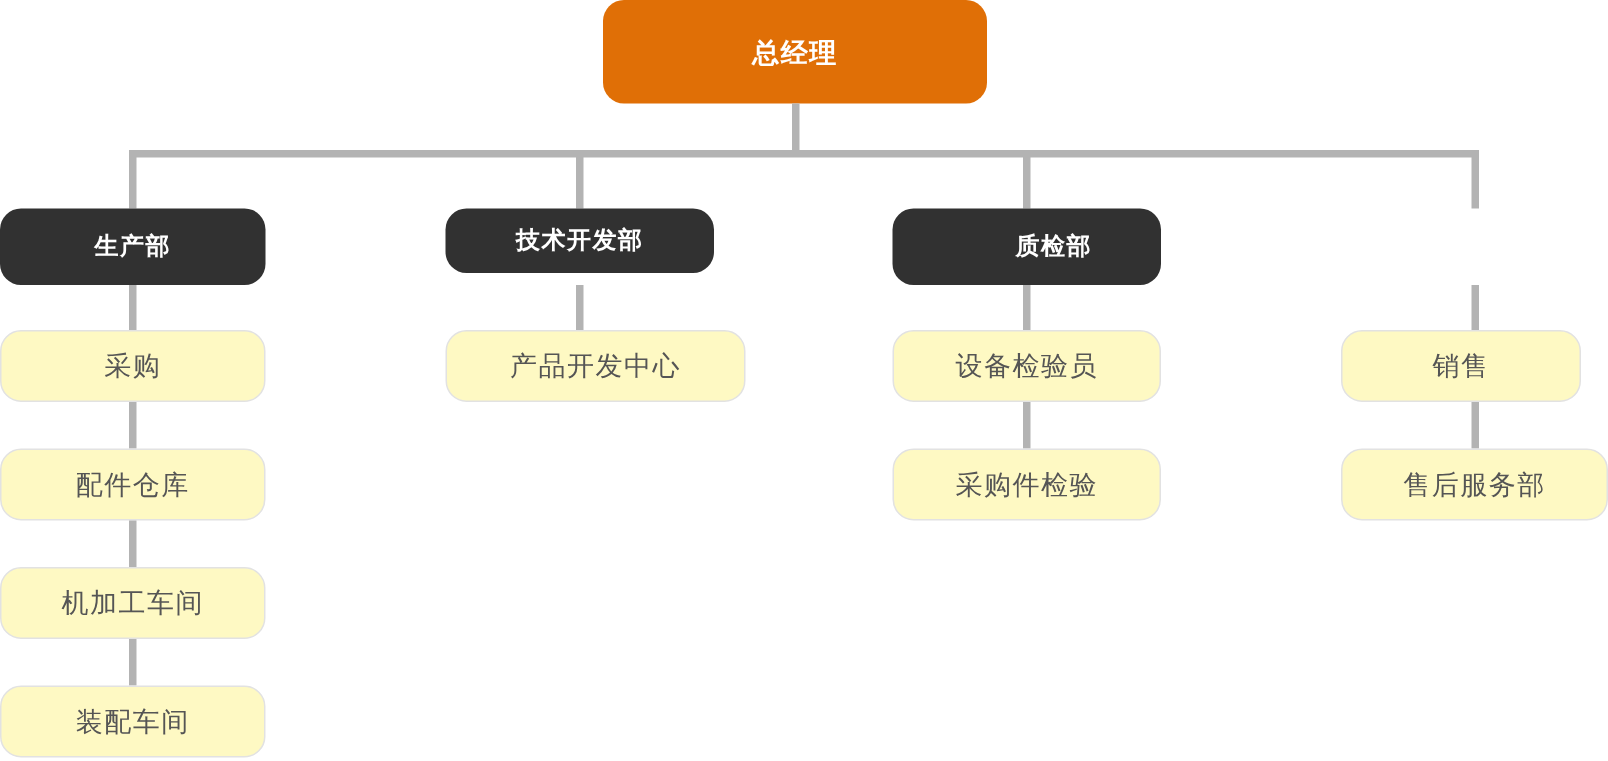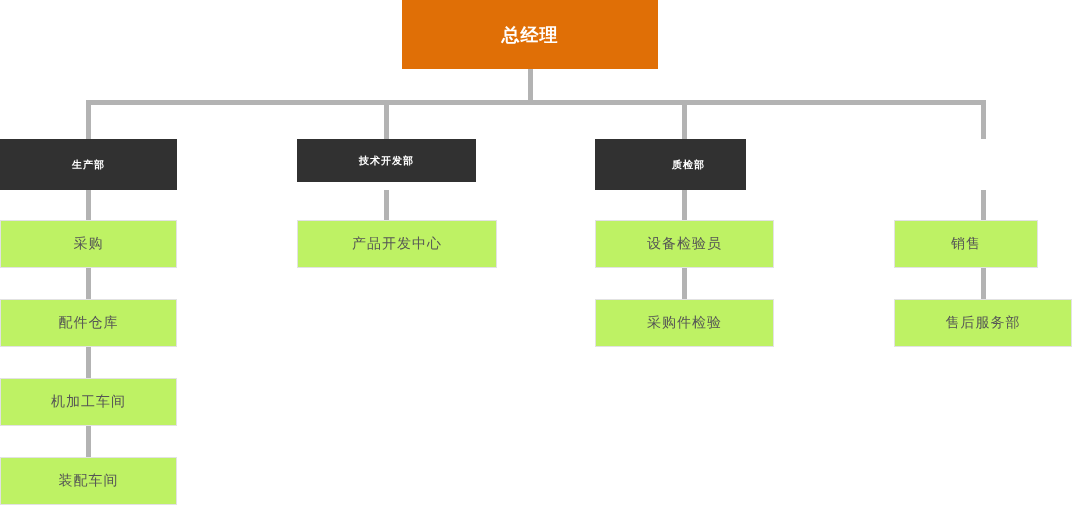--- a/index.html
+++ b/index.html
@@ -12,40 +12,41 @@
     overflow: hidden;
   }
   .node {
     position: absolute;
     display: flex;
     align-items: center;
     justify-content: center;
     text-align: center;
     box-sizing: border-box;
     white-space: nowrap;
+    border-radius: 14px;
   }
   .root {
     background: var(--root_bg, #e06f06);
     color: var(--node_text_light, #ffffff);
     font-size: 18px;
     font-weight: 700;
     letter-spacing: 1px;
   }
   .dept {
     background: var(--dept_bg, #313131);
     color: var(--node_text_light, #ffffff);
-    font-size: 10px;
+    font-size: 16px;
     font-weight: 700;
     letter-spacing: 1px;
   }
   .leaf {
-    background: #bef264;
+    background: #fef9c3;
     border: 1px solid var(--child_border, #e2e2e2);
     color: var(--child_text, #555555);
-    font-size: 14px;
+    font-size: 18px;
     font-weight: 400;
     letter-spacing: 1px;
   }
   .conn {
     position: absolute;
     background: var(--connector, #b3b3b3);
   }
 </style>
 </head>
 <body>
@@ -84,34 +85,34 @@
   </div>
 
   <div class="node dept" style="left:297px; top:139px; width:179px; height:43px;">
     <span>技术开发部</span>
   </div>
   <div class="conn" style="left:384px; top:190px; width:5px; height:30px;"></div>
   <div class="node leaf" style="left:297px; top:220px; width:200px; height:48px;">
     <span>产品开发中心</span>
   </div>
 
-  <div class="node dept" style="left:595px; top:139px; width:151px; height:51px;padding-left:36px;">
+  <div class="node dept" style="left:595px; top:139px; width:179px; height:51px;padding-left:36px;">
     <span>质检部</span>
   </div>
   <div class="conn" style="left:682px; top:190px; width:5px; height:30px;"></div>
   <div class="node leaf" style="left:595px; top:220px; width:179px; height:48px;">
     <span>设备检验员</span>
   </div>
   <div class="conn" style="left:682px; top:268px; width:5px; height:31px;"></div>
   <div class="node leaf" style="left:595px; top:299px; width:179px; height:48px;">
     <span>采购件检验</span>
   </div>
 
   <div class="conn" style="left:981px; top:190px; width:5px; height:30px;"></div>
-  <div class="node leaf" style="left:894px; top:220px; width:144px; height:48px;">
+  <div class="node leaf" style="left:894px; top:220px; width:160px; height:48px;">
     <span>销售</span>
   </div>
   <div class="conn" style="left:981px; top:268px; width:5px; height:31px;"></div>
   <div class="node leaf" style="left:894px; top:299px; width:178px; height:48px;align-items:center;">
     <span>售后服务部</span>
   </div>
 
 </div>
 
 </body></html>

